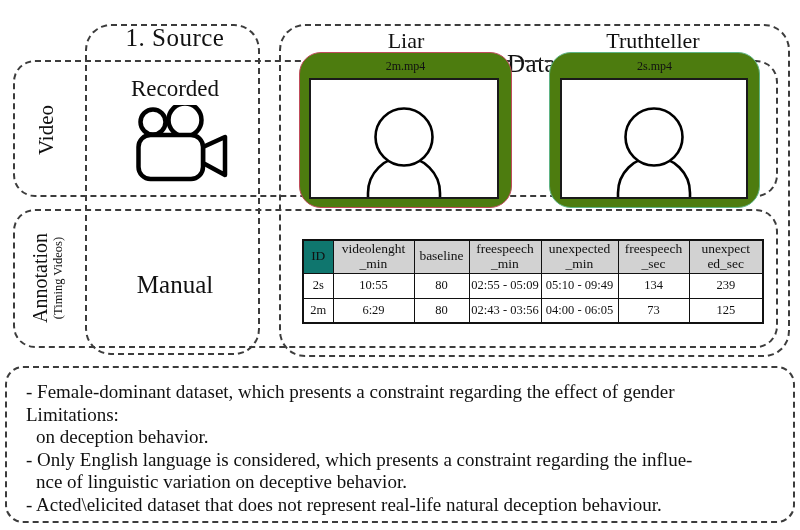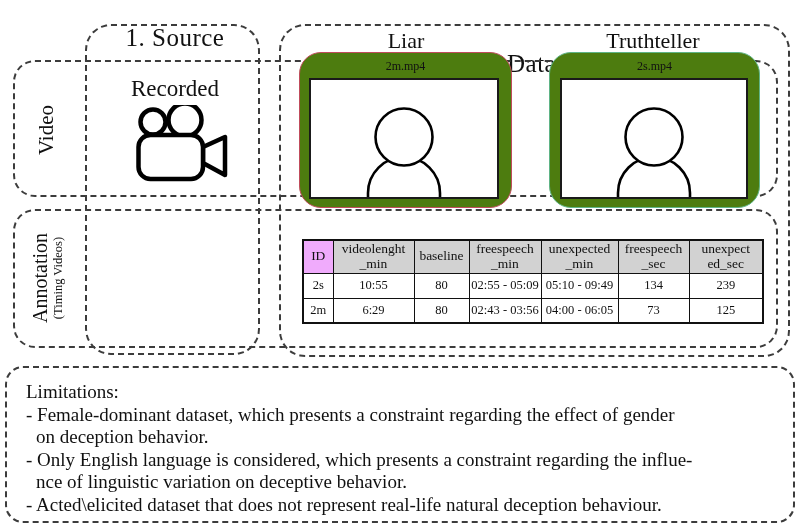--- a/index.html
+++ b/index.html
@@ -76,20 +76,21 @@
 
   <div id="recorded">Recorded</div>
   <svg id="camera" width="92" height="78" viewBox="0 0 92 78">
     <g fill="#ffffff" stroke="#000000" stroke-width="4.5" stroke-linejoin="round">
       <circle cx="17" cy="17" r="12.5"></circle>
       <circle cx="49" cy="15" r="16.5"></circle>
       <path d="M67 42 L89 32 L89 70 L67 58 Z"></path>
       <rect x="2.5" y="30" width="64.5" height="44" rx="12"></rect>
     </g>
   </svg>
+  <div id="manual">Manual</div>
 
   <div class="cond-label" id="liar-label">Liar</div>
   <div class="colorbox" id="liar-box" style="border-color: rgb(192, 76, 92);">
     <div class="filename">2m.mp4</div>
     <div class="frame" id="liar-frame">
       <svg width="186" height="117" viewBox="0 0 186 117">
         <g fill="#ffffff" stroke="#000000" stroke-width="2.6">
           <path d="M57 117 L57 113 A36 36 0 0 1 129 113 L129 117"></path>
           <circle cx="93" cy="57" r="28.5"></circle>
         </g>
@@ -115,21 +116,21 @@
       <col style="width:30px">
         <col style="width:81px">
         <col style="width:55px">
       <col style="width:72px">
         <col style="width:77px">
         <col style="width:71px">
         <col style="width:74px">
     </colgroup>
     <thead>
       <tr>
-        <th style="background: #f0abfc;">
+        <th style="background: #0f766e;">
             <div>ID</div>
             <div></div>
           </th>
         <th style="background: rgb(210, 210, 210);">
             <div>videolenght</div>
             <div>_min</div>
           </th>
         <th style="background: rgb(210, 210, 210);">
             <div>baseline</div>
             <div></div>
@@ -169,21 +170,21 @@
         <td>02:43 - 03:56</td>
         <td>04:00 - 06:05</td>
         <td>73</td>
         <td>125</td>
       </tr>
     </tbody>
   </table>
 
   <div class="dash" id="box-limit"></div>
   <div id="limit-text">
+    <div class="lim-line">- Female-dominant dataset, which presents a constraint regarding the effect of gender</div>
     <div class="lim-line">Limitations:</div>
-    <div class="lim-line">- Female-dominant dataset, which presents a constraint regarding the effect of gender</div>
     <div class="lim-line lim-indent">on deception behavior.</div>
     <div class="lim-line">- Only English language is considered, which presents a constraint regarding the influe-</div>
     <div class="lim-line lim-indent">nce of linguistic variation on deceptive behavior.</div>
     <div class="lim-line">- Acted\elicited dataset that does not represent real-life natural deception behaviour.</div>
   </div>
 
 </div>
 
 </body></html>

